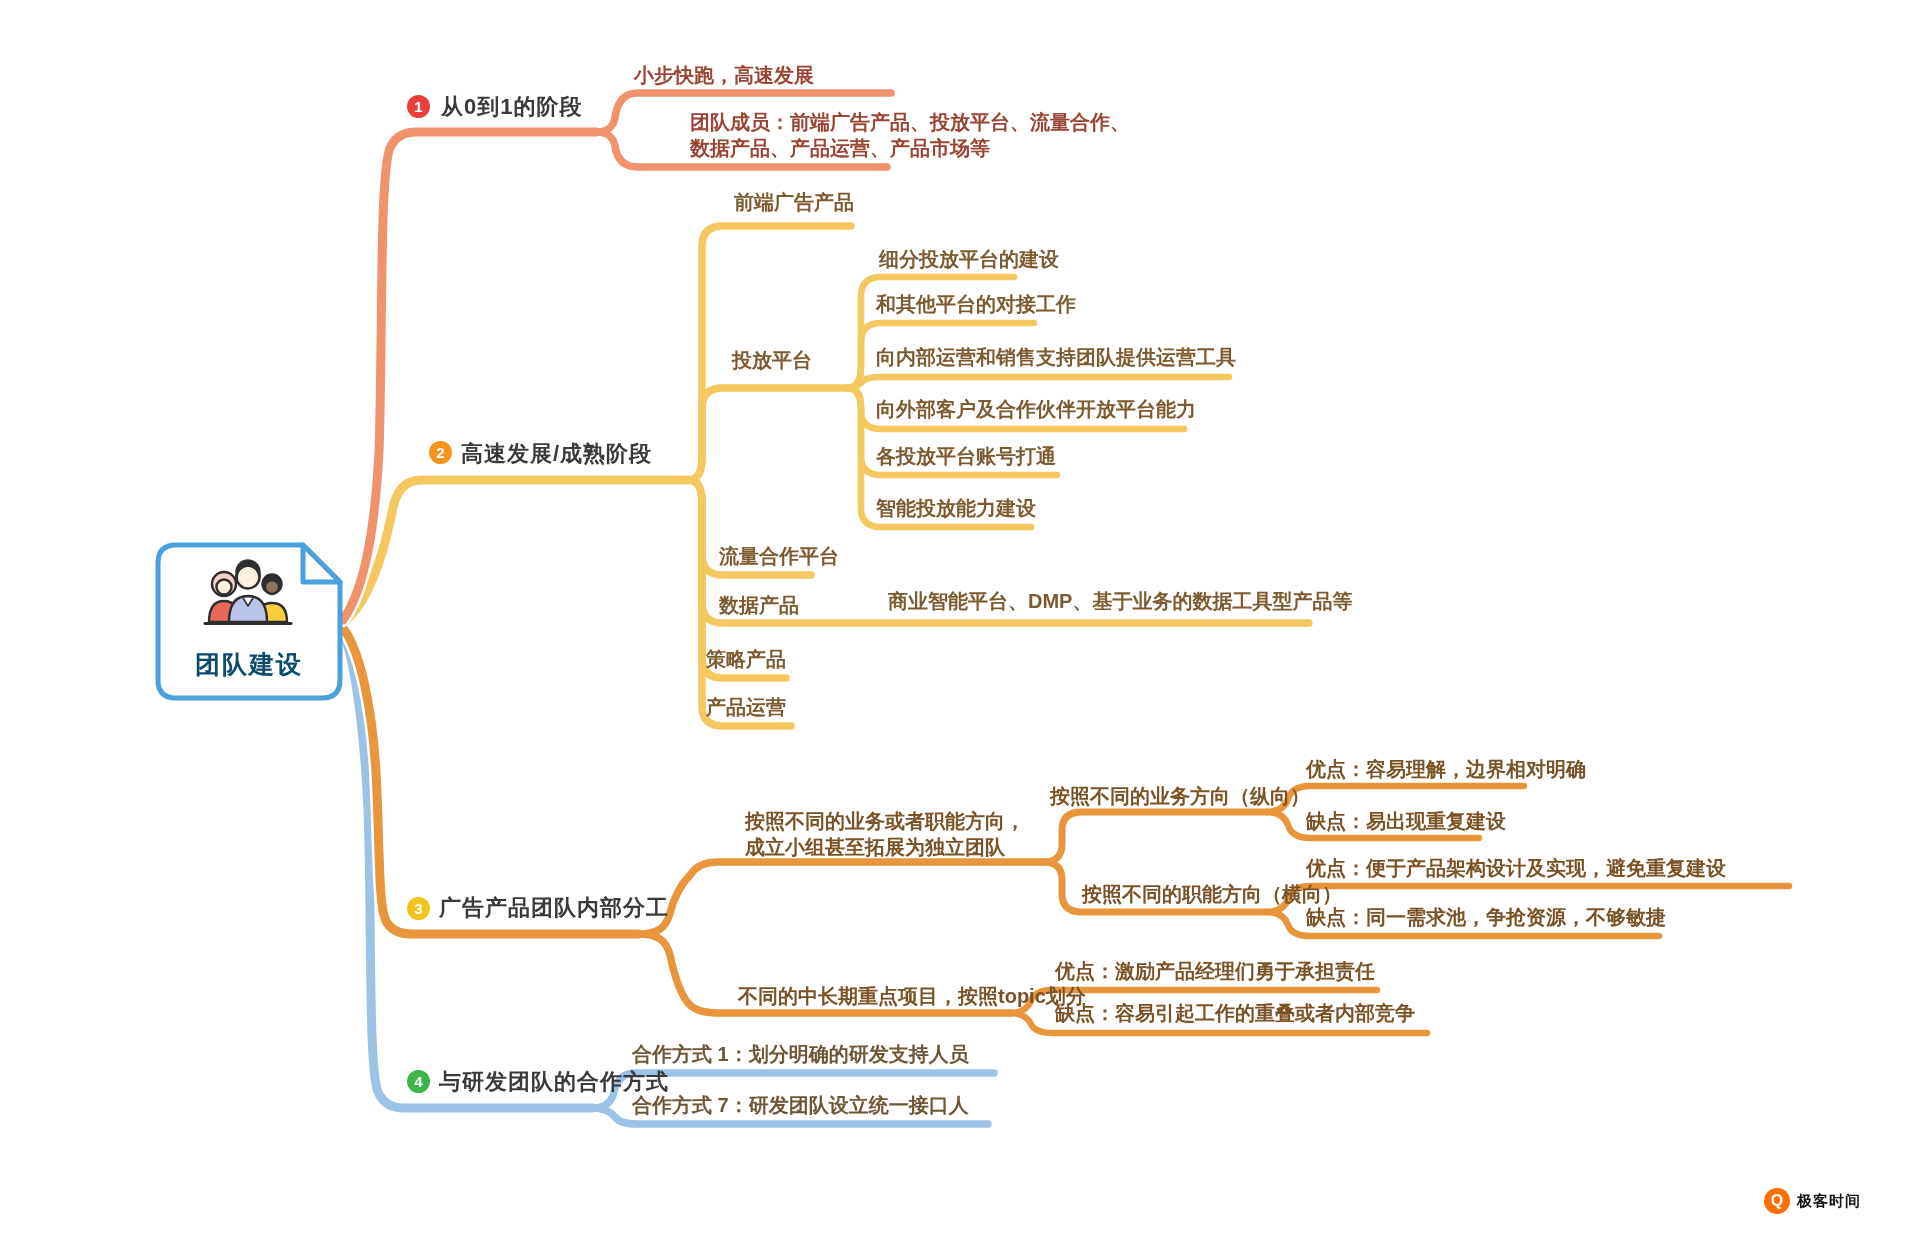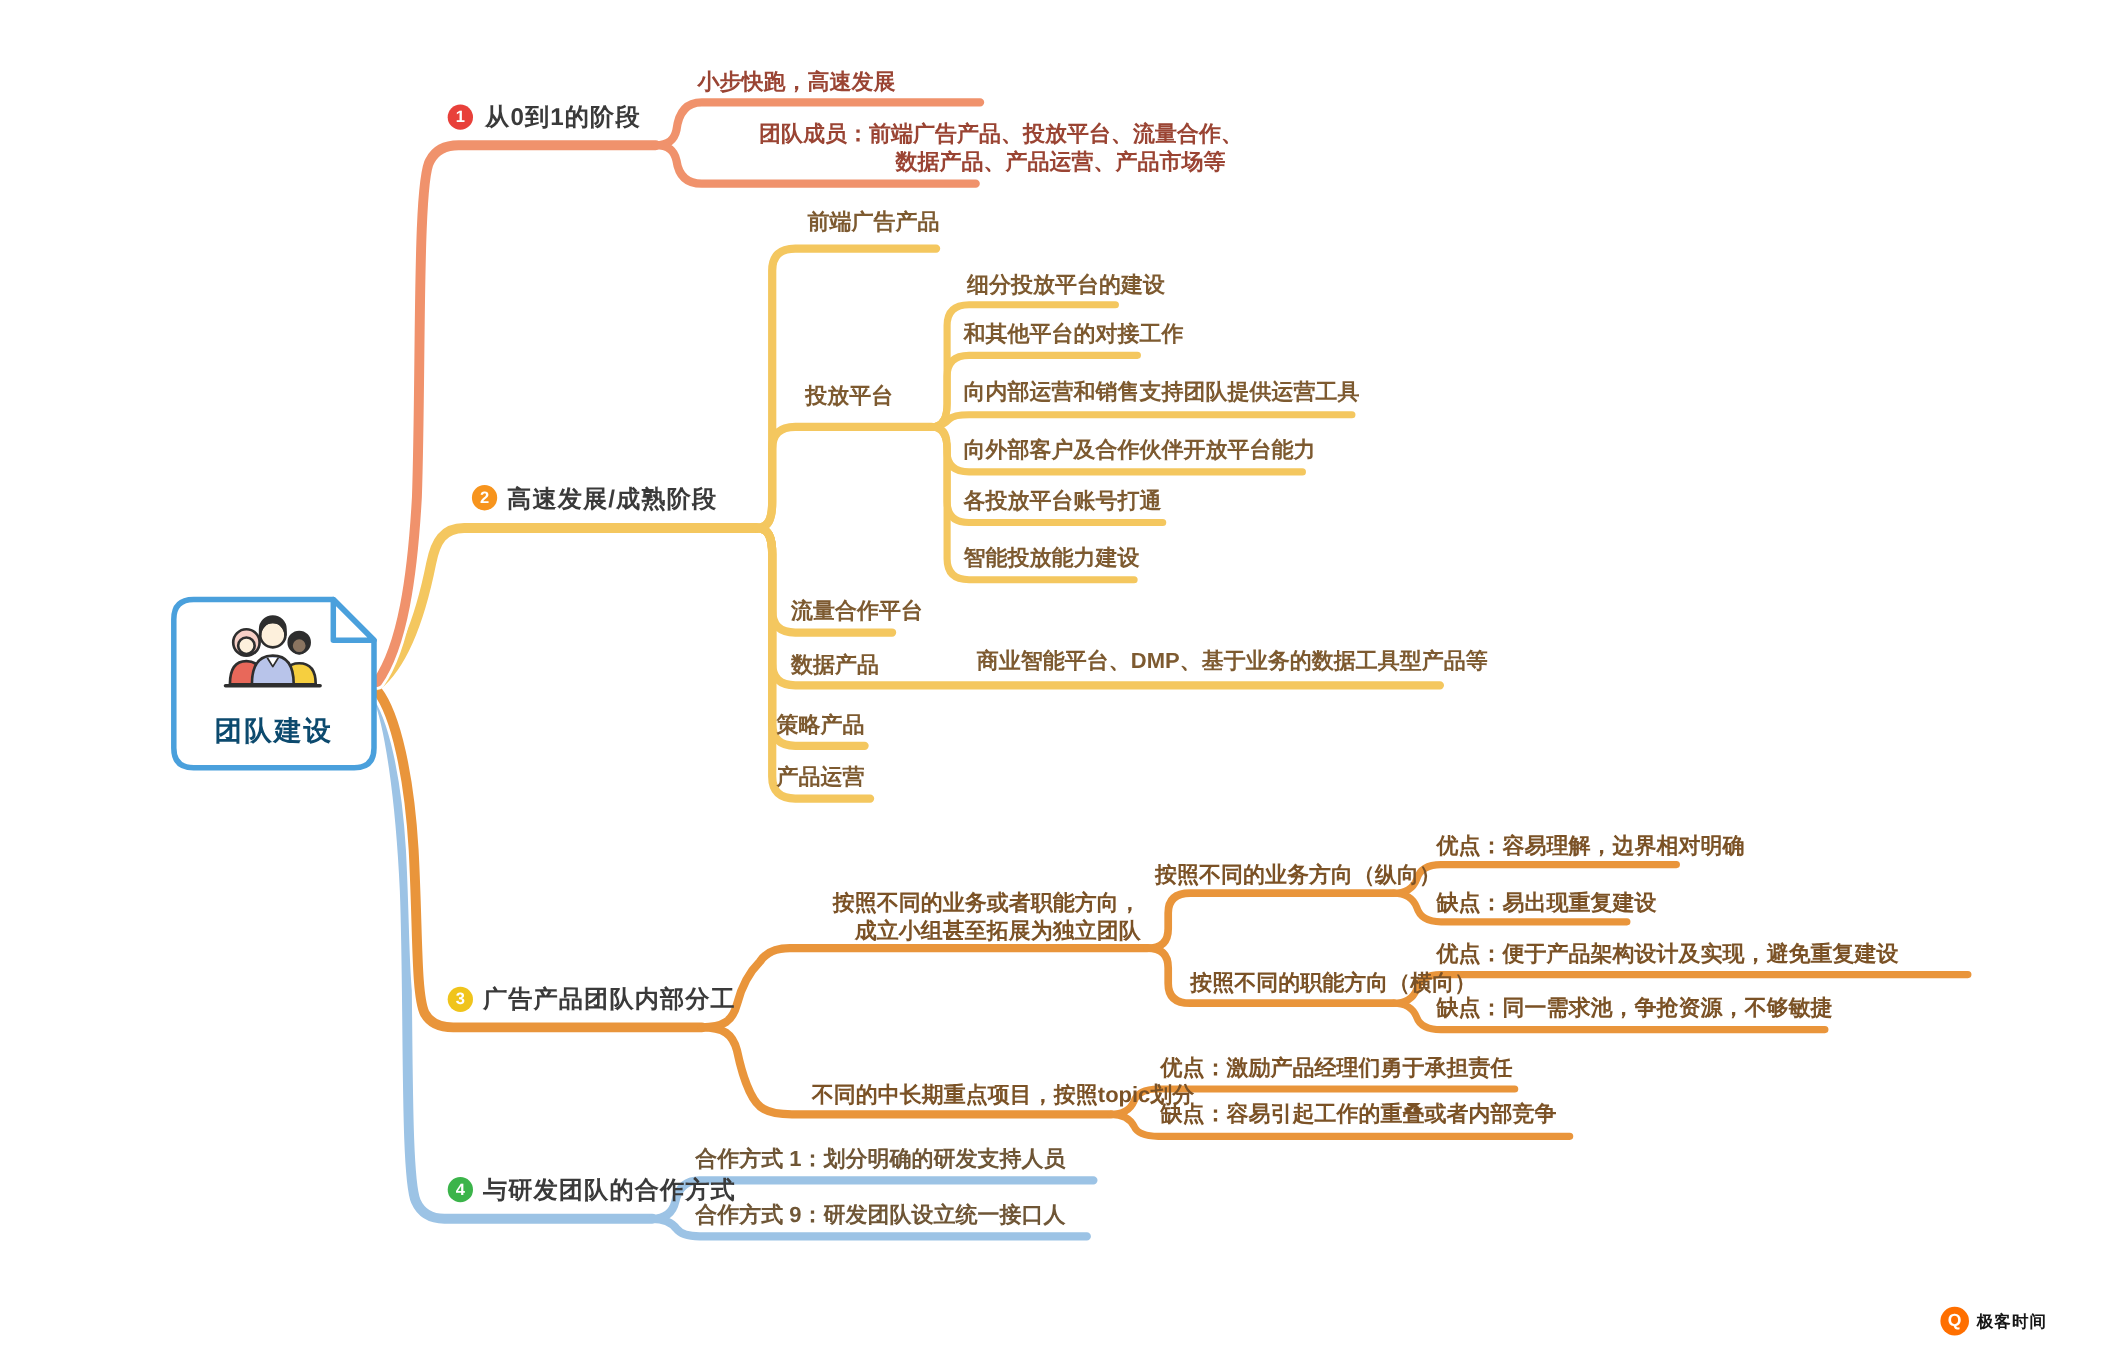--- a/index.html
+++ b/index.html
@@ -9,21 +9,21 @@
   .node{position:absolute;font-weight:700;white-space:nowrap;line-height:1.15;cursor:default;}
   .lvl1{font-size:22px;color:#3a3a3a;letter-spacing:1px;}
   .lvl2{font-size:20px;}
   .c1{color:#9a4433;}
   .c2{color:#7d5a30;text-align:right;}
   .c3{color:#7b5226;}
   .c4{color:#6f5636;}
   .badge{position:absolute;width:23px;height:23px;border-radius:50%;color:#fff;font-size:15px;
          font-weight:700;display:flex;align-items:center;justify-content:center;
          font-family:"Liberation Sans",sans-serif;}
-  .mblock{white-space:normal;text-align:right;line-height:26px;}
+  .mblock{white-space:normal;text-align:left;line-height:26px;}
   .tl2-line1{white-space:nowrap;}
   .root-label{position:absolute;left:158px;top:648px;width:182px;text-align:center;
               font-size:25px;font-weight:800;color:#0c4a6e;letter-spacing:2px;}
   .brand{position:absolute;left:1764px;top:1188px;display:flex;align-items:center;gap:7px;}
   .brand-mark{width:26px;height:26px;border-radius:50%;background:#ff6f00;color:#fff;
               display:flex;align-items:center;justify-content:center;font-size:16px;font-weight:800;}
   .brand-text{font-size:15px;font-weight:700;color:#161616;letter-spacing:1px;}
 </style>
 </head>
 <body>
@@ -134,20 +134,20 @@
   <div class="node lvl2 c3" style="left:1082px;top:883px">按照不同的职能方向（横向）</div>
   <div class="node lvl2 c3" style="left:1306px;top:857px">优点：便于产品架构设计及实现，避免重复建设</div>
   <div class="node lvl2 c3" style="left:1306px;top:906px">缺点：同一需求池，争抢资源，不够敏捷</div>
   <div class="node lvl2 c3" style="left:738px;top:985px">不同的中长期重点项目，按照topic划分</div>
   <div class="node lvl2 c3" style="left:1055px;top:960px">优点：激励产品经理们勇于承担责任</div>
   <div class="node lvl2 c3" style="left:1055px;top:1002px">缺点：容易引起工作的重叠或者内部竞争</div>
 
   <div class="badge" style="left:407px;top:1070px;background:#3bb44a">4</div>
   <div class="node lvl1" style="left:439px;top:1069px">与研发团队的合作方式</div>
   <div class="node lvl2 c4" style="left:632px;top:1043px">合作方式 1：划分明确的研发支持人员</div>
-  <div class="node lvl2 c4" style="left:632px;top:1094px">合作方式 9：研发团队设立统一接口人</div>
+  <div class="node lvl2 c4" style="left:632px;top:1094px">合作方式 7：研发团队设立统一接口人</div>
 
   <div class="brand">
     <div class="brand-mark">Q</div>
     <div class="brand-text">极客时间</div>
   </div>
 
 </div>
 
 </body></html>

